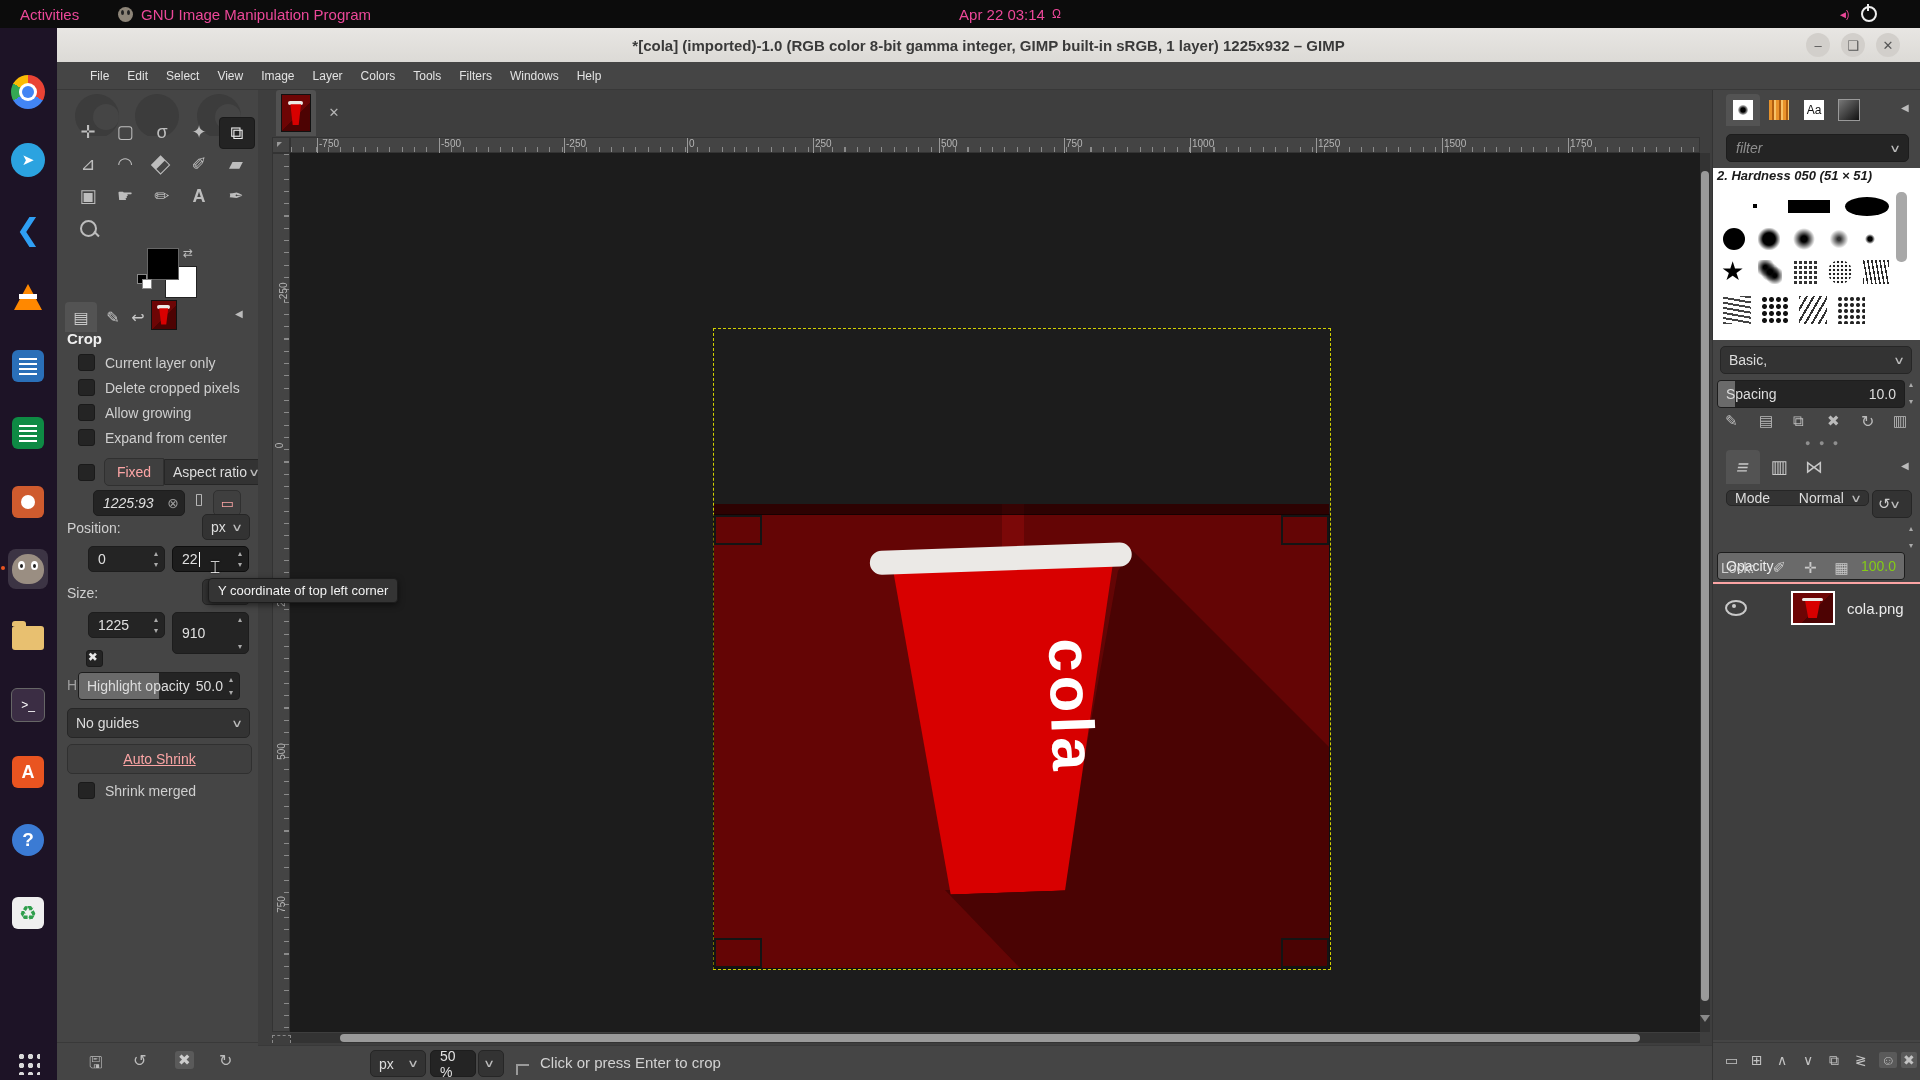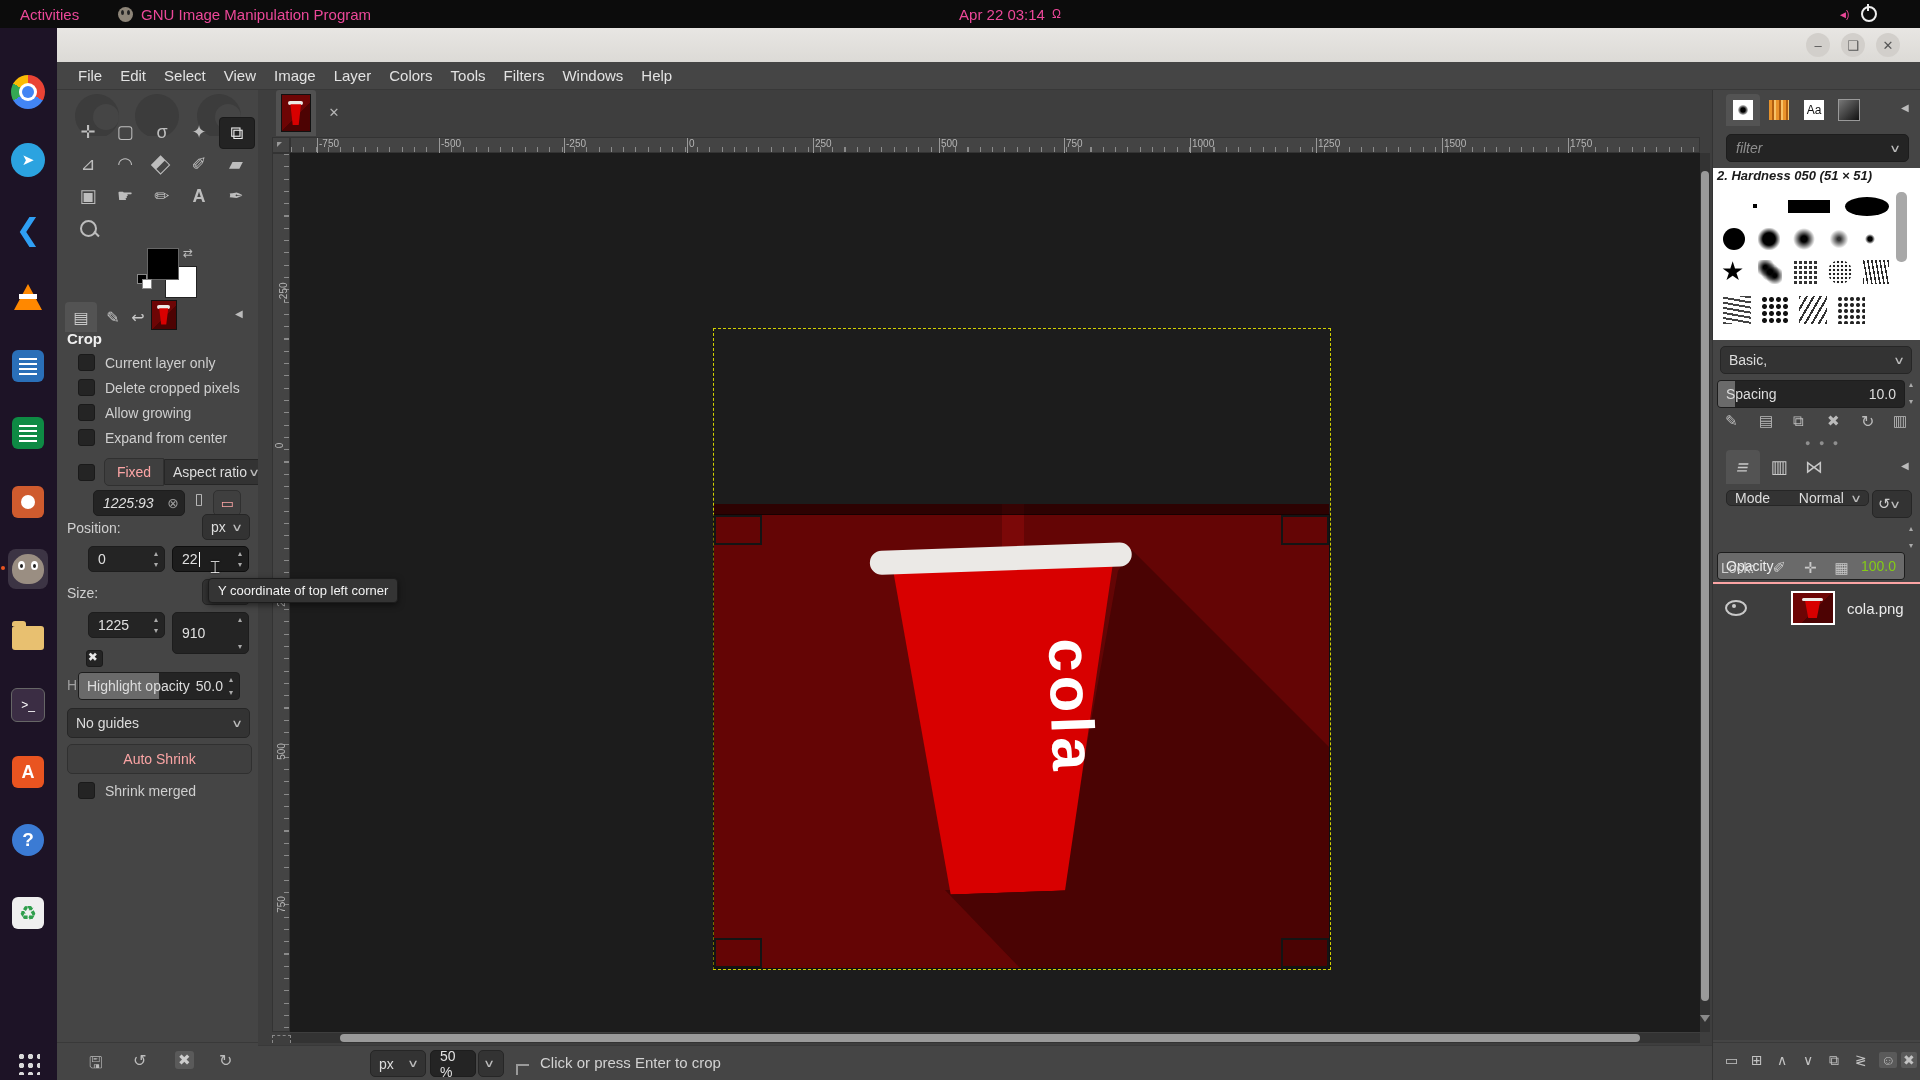--- a/index.html
+++ b/index.html
@@ -9,21 +9,21 @@
   
   #topbar{left:0;top:0;width:1920px;height:28px;background:#0c0c0c;color:#ec4899;font-size:15px;}
   #topbar .item{display:flex;align-items:center;height:28px;}
   
   #titlebar{left:57px;top:28px;width:1863px;height:34px;background:linear-gradient(#e8e6e3,#dcdad6);
     color:#3a3a3a;font-weight:bold;font-size:15px;display:flex;align-items:center;justify-content:center;}
   .winbtn{position:absolute;top:5px;width:24px;height:24px;border-radius:50%;background:#d2cfcb;
     color:#555;display:flex;align-items:center;justify-content:center;font-size:13px;font-weight:normal;}
   
   #menubar{left:57px;top:62px;width:1863px;height:28px;background:#454545;border-bottom:1px solid #383838;
-    display:flex;align-items:center;padding-left:12px;box-sizing:border-box;font-size:15px;color:#e2e2e2;}
+    display:flex;align-items:center;padding-left:24px;box-sizing:border-box;font-size:12px;color:#e2e2e2;}
   #menubar span{padding:4px 9px;}
   
   #launcher{left:0;top:28px;width:57px;height:1052px;background:#1d1326;}
   .lapp{position:absolute;left:8px;width:40px;height:40px;border-radius:8px;display:flex;align-items:center;justify-content:center;}
   .dd{background:#333;border:1px solid #262626;border-radius:5px;display:flex;align-items:center;
     padding:0 8px;box-sizing:border-box;color:#ddd;font-size:14px;}
   .dd .gro{flex:1;}
   .dd::after{content:"∨";font-size:11px;color:#bbb;transform:scaleX(1.5);}
   .fld{background:#242424;border:1px solid #1d1d1d;border-radius:5px;color:#e0e0e0;font-size:14px;
     display:flex;align-items:center;padding:0 9px;box-sizing:border-box;}
@@ -153,20 +153,21 @@
     </div>
     <div class="lapp" style="top:865px;">
       <span style="width:32px;height:32px;border-radius:6px;background:#efefef;color:#2e9e4b;font-size:20px;display:flex;align-items:center;justify-content:center;">♻</span>
     </div>
     <div class="lapp" style="top:1015px;">
       <span style="width:24px;height:24px;background-image:radial-gradient(#d8d8d8 2.5px,transparent 3px);background-size:9px 9px;background-position:1px 1px;"></span>
     </div>
   </div>
 
   <div id="titlebar" class="abs">
+    <span>*[cola] (imported)-1.0 (RGB color 8-bit gamma integer, GIMP built-in sRGB, 1 layer) 1225x932 – GIMP</span>
     <span class="winbtn" style="right:90px;">–</span>
     <span class="winbtn" style="right:55px;">❑</span>
     <span class="winbtn" style="right:20px;">✕</span>
   </div>
 
   <div id="menubar" class="abs">
     <span>File</span>
     <span>Edit</span>
     <span>Select</span>
     <span>View</span>
@@ -338,21 +339,21 @@
       <span class="fill" style="width:50%;"></span>
       <span class="lab">Highlight opacity</span>
       <span class="val">50.0</span>
       <span class="spin"></span>
     </div>
 
     <div class="dd abs" style="left:10px;top:618px;width:183px;height:30px;">
       <span class="gro">No guides</span>
     </div>
 
-    <div class="btn abs" style="left:10px;top:654px;width:183px;height:28px;">
+    <div class="btn abs" style="left:10px;top:654px;width:183px;height:28px;text-decoration:underline;">
       <span>Auto Shrink</span>
     </div>
 
     <div class="abs" style="left:21px;top:692px;display:flex;gap:10px;align-items:center;">
       <span class="cb"></span>
       <span class="lbl">Shrink merged</span>
     </div>
 
     <div class="abs" style="left:0;top:952px;width:201px;height:38px;border-top:1px solid #393939;">
       <span class="abs" style="left:32px;top:8px;color:#bbb;font-size:16px;">🖫</span>

